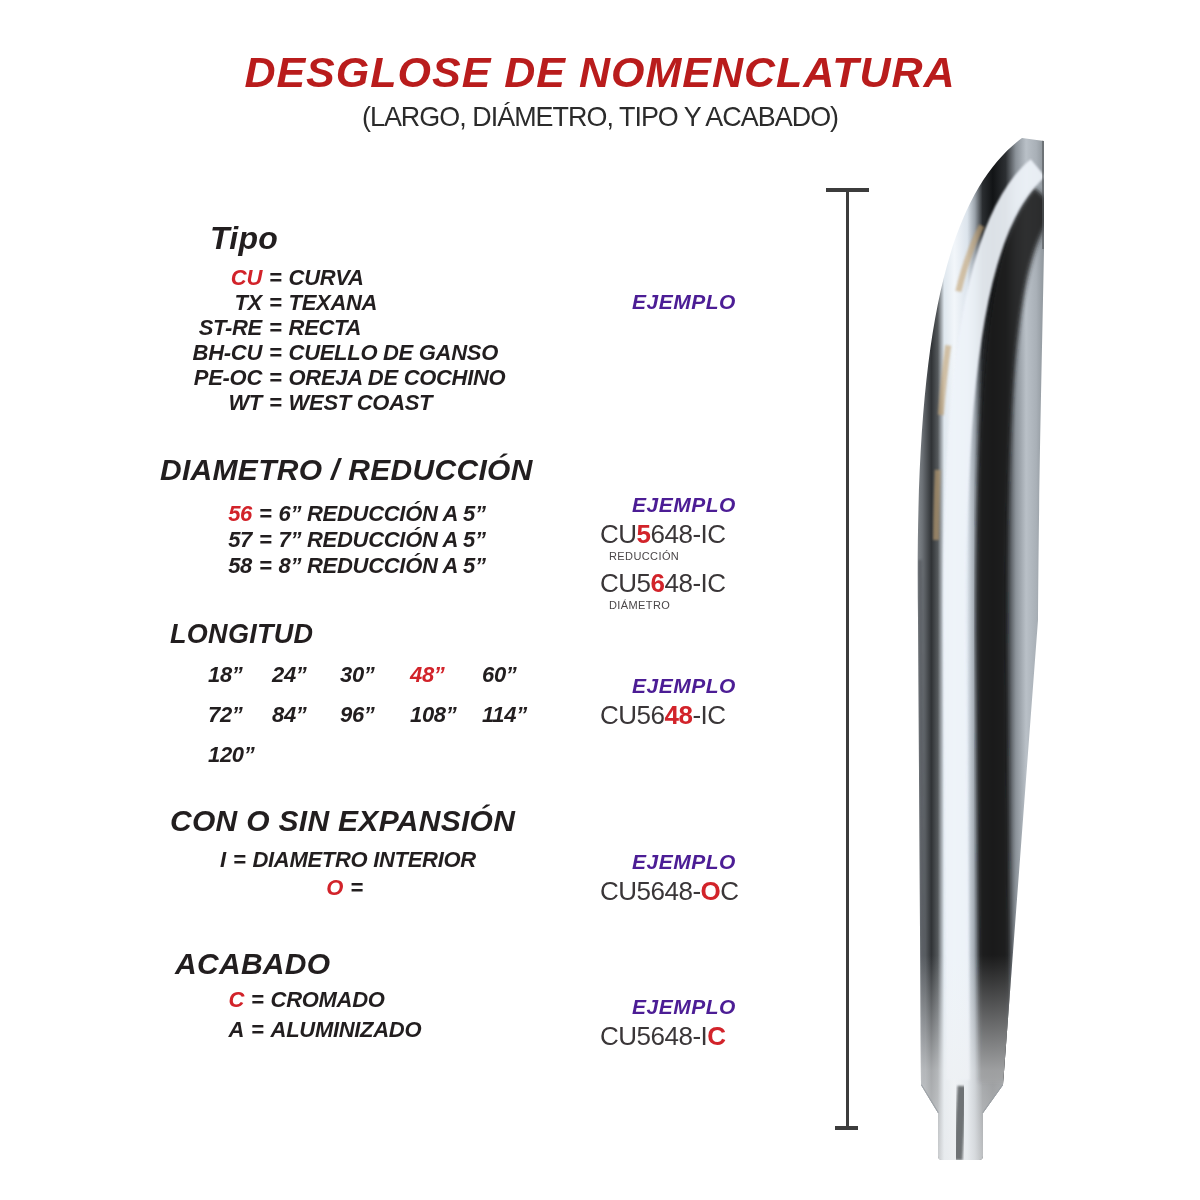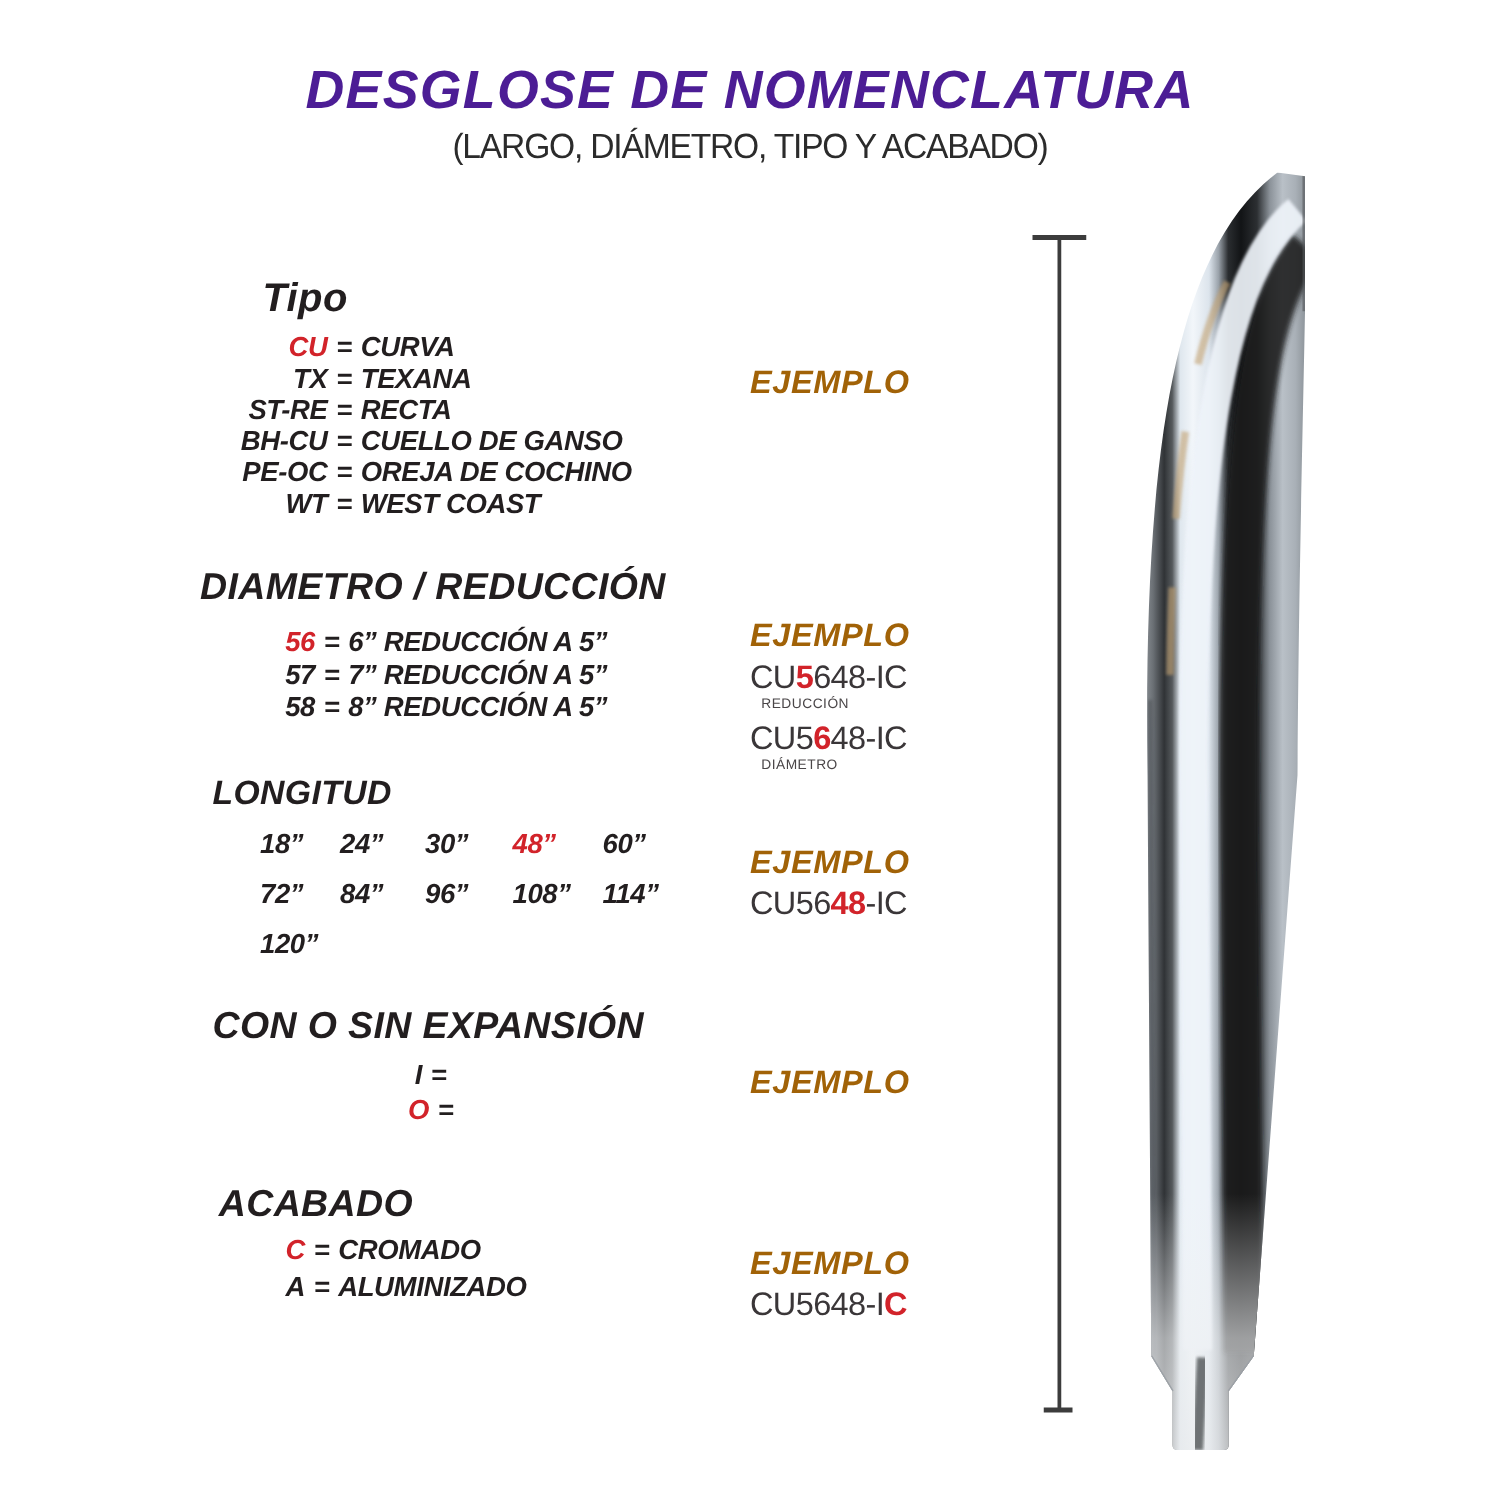--- a/index.html
+++ b/index.html
@@ -4,21 +4,21 @@
 <style>
   html,body{margin:0;padding:0;}
   body{
     width:1200px;height:1200px;position:relative;background:#ffffff;
     font-family:"Liberation Sans", sans-serif;color:#221e1f;overflow:hidden;
   }
   .abs{position:absolute;}
   
   .title{
     top:48px;left:0;width:1200px;text-align:center;
-    font-size:43px;font-weight:bold;font-style:italic;letter-spacing:1px;color:#4c1d95;
+    font-size:43px;font-weight:bold;font-style:italic;letter-spacing:1px;color:#b91c1c;
   }
   .subtitle{
     top:101px;left:0;width:1200px;text-align:center;
     font-size:28px;font-weight:400;letter-spacing:-1px;color:#2b2b2b;
     transform:scaleX(.96);
   }
   .sec-heading{
     font-weight:bold;font-style:italic;color:#221e1f;letter-spacing:.3px;white-space:nowrap;
   }
   .h-tipo{top:220px;left:170px;font-size:32px;margin-left:40px;}
@@ -40,21 +40,21 @@
   .long-grid{top:662px;left:208px;width:350px;display:grid;
     grid-template-columns:64px 68px 70px 72px 76px;grid-auto-rows:40px;}
   .long-cell{font-size:22px;font-weight:bold;font-style:italic;letter-spacing:-.3px;}
   .exp-list{top:847px;left:170px;width:356px;}
   .exp-list .def-row{height:28px;justify-content:center;}
   .acab-list{top:987px;left:222px;}
   .acab-list .def-row{height:30px;}
   .acab-list .code{width:22px;}
   
   .example{left:600px;width:220px;}
-  .ex-label{font-size:26px;font-weight:bold;font-style:italic;letter-spacing:.5px;color:#a16207;}
+  .ex-label{font-size:21px;font-weight:bold;font-style:italic;letter-spacing:.5px;color:#4c1d95;margin-left:32px;}
   .ex-code{font-size:26px;font-weight:400;letter-spacing:-.5px;color:#3a3638;margin-top:2px;white-space:nowrap;}
   .ex-code .red{font-weight:bold;}
   .ex-note{font-size:11px;color:#4a4648;letter-spacing:.4px;margin-left:9px;margin-top:0px;}
   .ex-1{top:290px;} .ex-2{top:493px;} .ex-3{top:674px;} .ex-4{top:850px;} .ex-5{top:995px;}
   
   .measure-line{left:846px;top:190px;width:3px;height:939px;background:#3c3c3c;}
   .measure-cap-top{left:826px;top:188px;width:43px;height:4px;background:#3c3c3c;}
   .measure-cap-bottom{left:835px;top:1126px;width:23px;height:4px;background:#3c3c3c;}
   .pipe-wrap{left:900px;top:130px;width:170px;height:1045px;}
 </style>
@@ -147,29 +147,31 @@
 <div class="abs example ex-3">
   <div class="ex-label">EJEMPLO</div>
   <div class="ex-code"><span>CU56</span><span class="red">48</span><span>-IC</span></div>
 </div>
 
 <div class="abs sec-heading h-exp">CON O SIN EXPANSIÓN</div>
 <div class="abs def-list exp-list">
   <div class="def-row">
     <span>I</span>
     <span class="eq">=</span>
+    <span class="desc">DIAMETRO INTERIOR</span>
   </div>
   <div class="def-row">
     <span class="red">O</span>
     <span class="eq">=</span>
   </div>
 </div>
 
 <div class="abs example ex-4">
   <div class="ex-label">EJEMPLO</div>
+  <div class="ex-code"><span>CU5648-</span><span class="red">O</span><span>C</span></div>
 </div>
 
 <div class="abs sec-heading h-acab">ACABADO</div>
 <div class="abs def-list acab-list">
   <div class="def-row">
     <span class="code red">C</span>
     <span class="eq">=</span>
     <span class="desc">CROMADO</span>
   </div>
   <div class="def-row">

